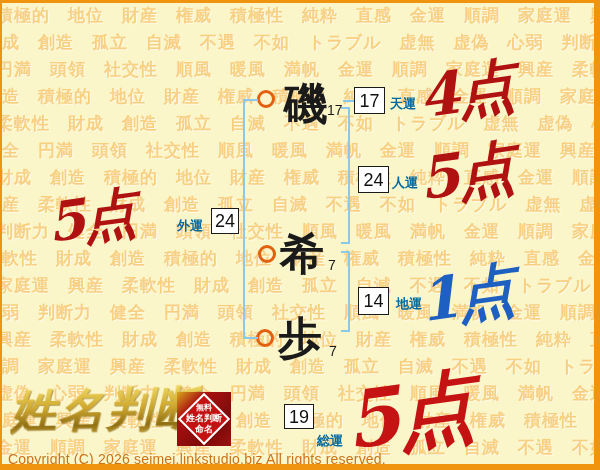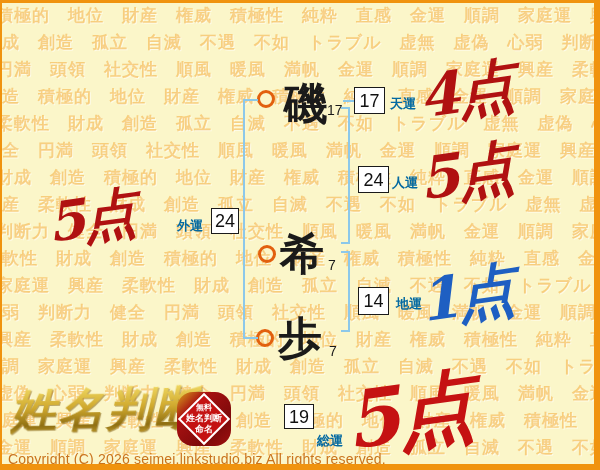--- a/index.html
+++ b/index.html
@@ -56,21 +56,20 @@
     font-family:"DejaVu Serif", serif; letter-spacing:2px;
     background:linear-gradient(180deg,#F2DC66 0%, #D0A92E 45%, #8F6F12 80%, #C5A030 100%);
     -webkit-background-clip:text; background-clip:text; color:transparent;
     filter:drop-shadow(1px 1px 0 rgba(130,95,15,0.55));
     transform:rotate(-1deg);
   }
   
   .stamp {
     position:absolute; left:177px; top:392px; width:54px; height:54px;
     background:linear-gradient(135deg,#D8A51C 0%, #A81111 28%, #7D0A0A 72%, #A01010 100%);
-    border-radius:16px;
   }
   .stamp-diamond {
     position:absolute; left:50%; top:50%; width:37px; height:37px;
     transform:translate(-50%,-50%) rotate(45deg);
     background:#C41212; border:2px solid #FFFFFF;
   }
   .stamp-text {
     position:absolute; inset:0; z-index:2;
     display:flex; flex-direction:column; align-items:center; justify-content:center;
     color:#FFFFFF; font-weight:bold; text-align:center; line-height:1.25;

